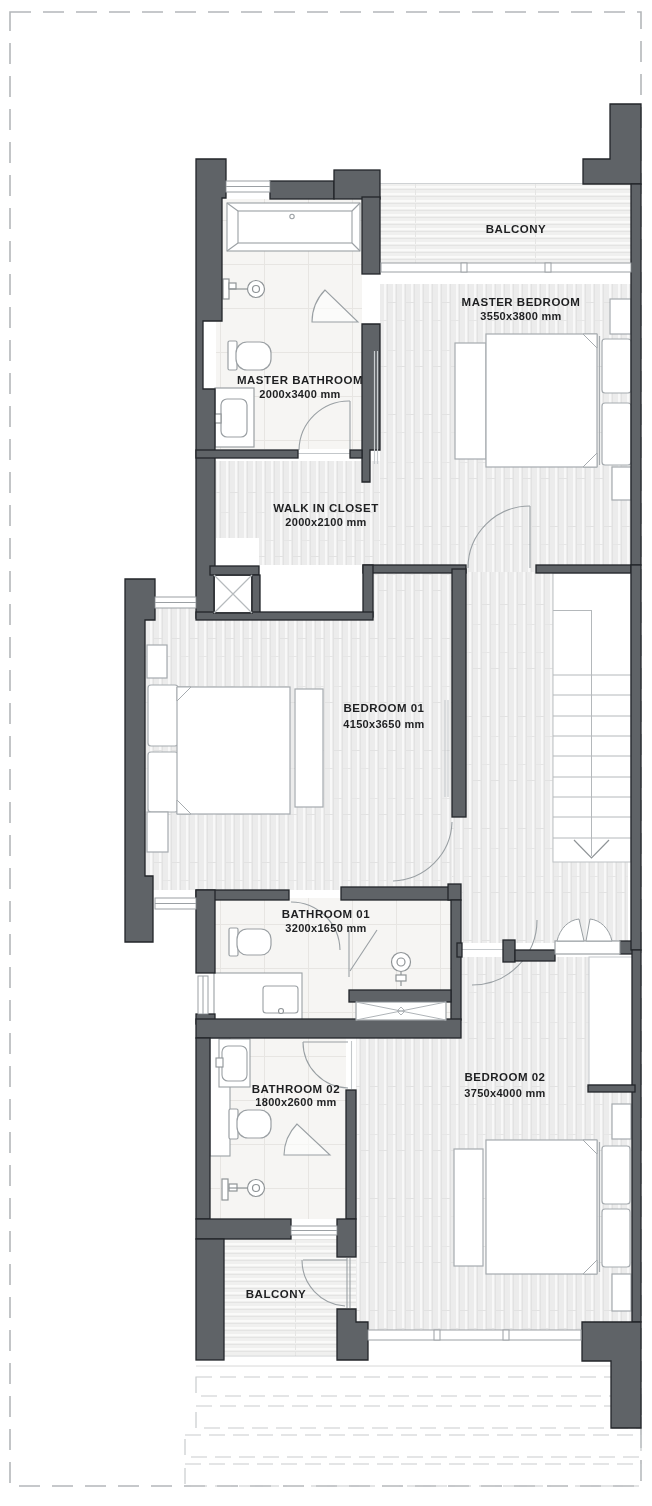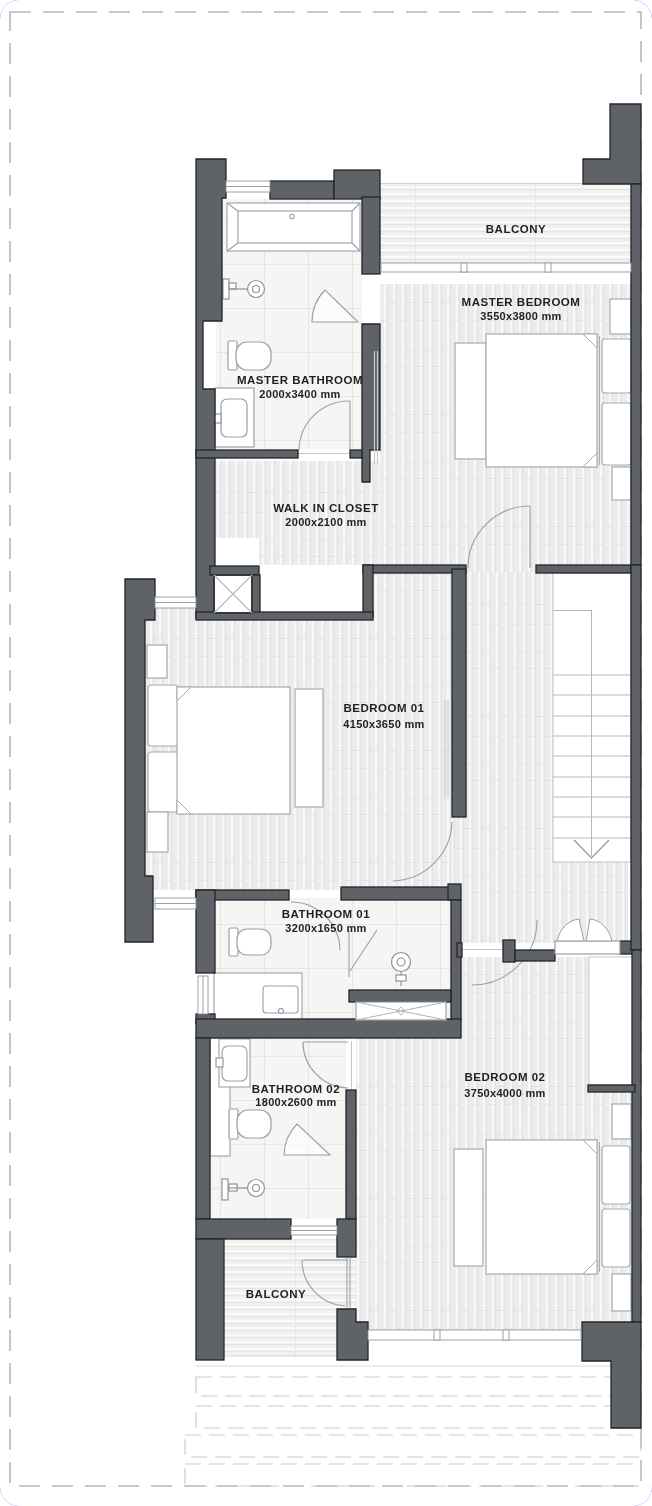--- a/index.html
+++ b/index.html
@@ -1,16 +1,16 @@
 <!DOCTYPE html>
 <html><head>
 <meta charset="utf-8">
 <style>
 html,body{margin:0;padding:0;background:#ffffff;}
-.wrap{width:652px;height:1506px;position:relative;background:#1d4ed8;overflow:hidden;border-radius:19px;}
+.wrap{width:652px;height:1506px;position:relative;background:#1d4ed8;overflow:hidden;}
 text{font-family:"Liberation Sans",sans-serif;font-weight:bold;fill:#1e1f21;}
 .lbl{font-size:11.5px;letter-spacing:0.5px;}
 .dim{font-size:11px;letter-spacing:0.3px;}
 </style>
 </head>
 <body>
 <div class="wrap">
 <svg width="652" height="1506" viewBox="0 0 652 1506">
 <defs>
 <pattern id="vplank" width="18" height="112" patternUnits="userSpaceOnUse">

